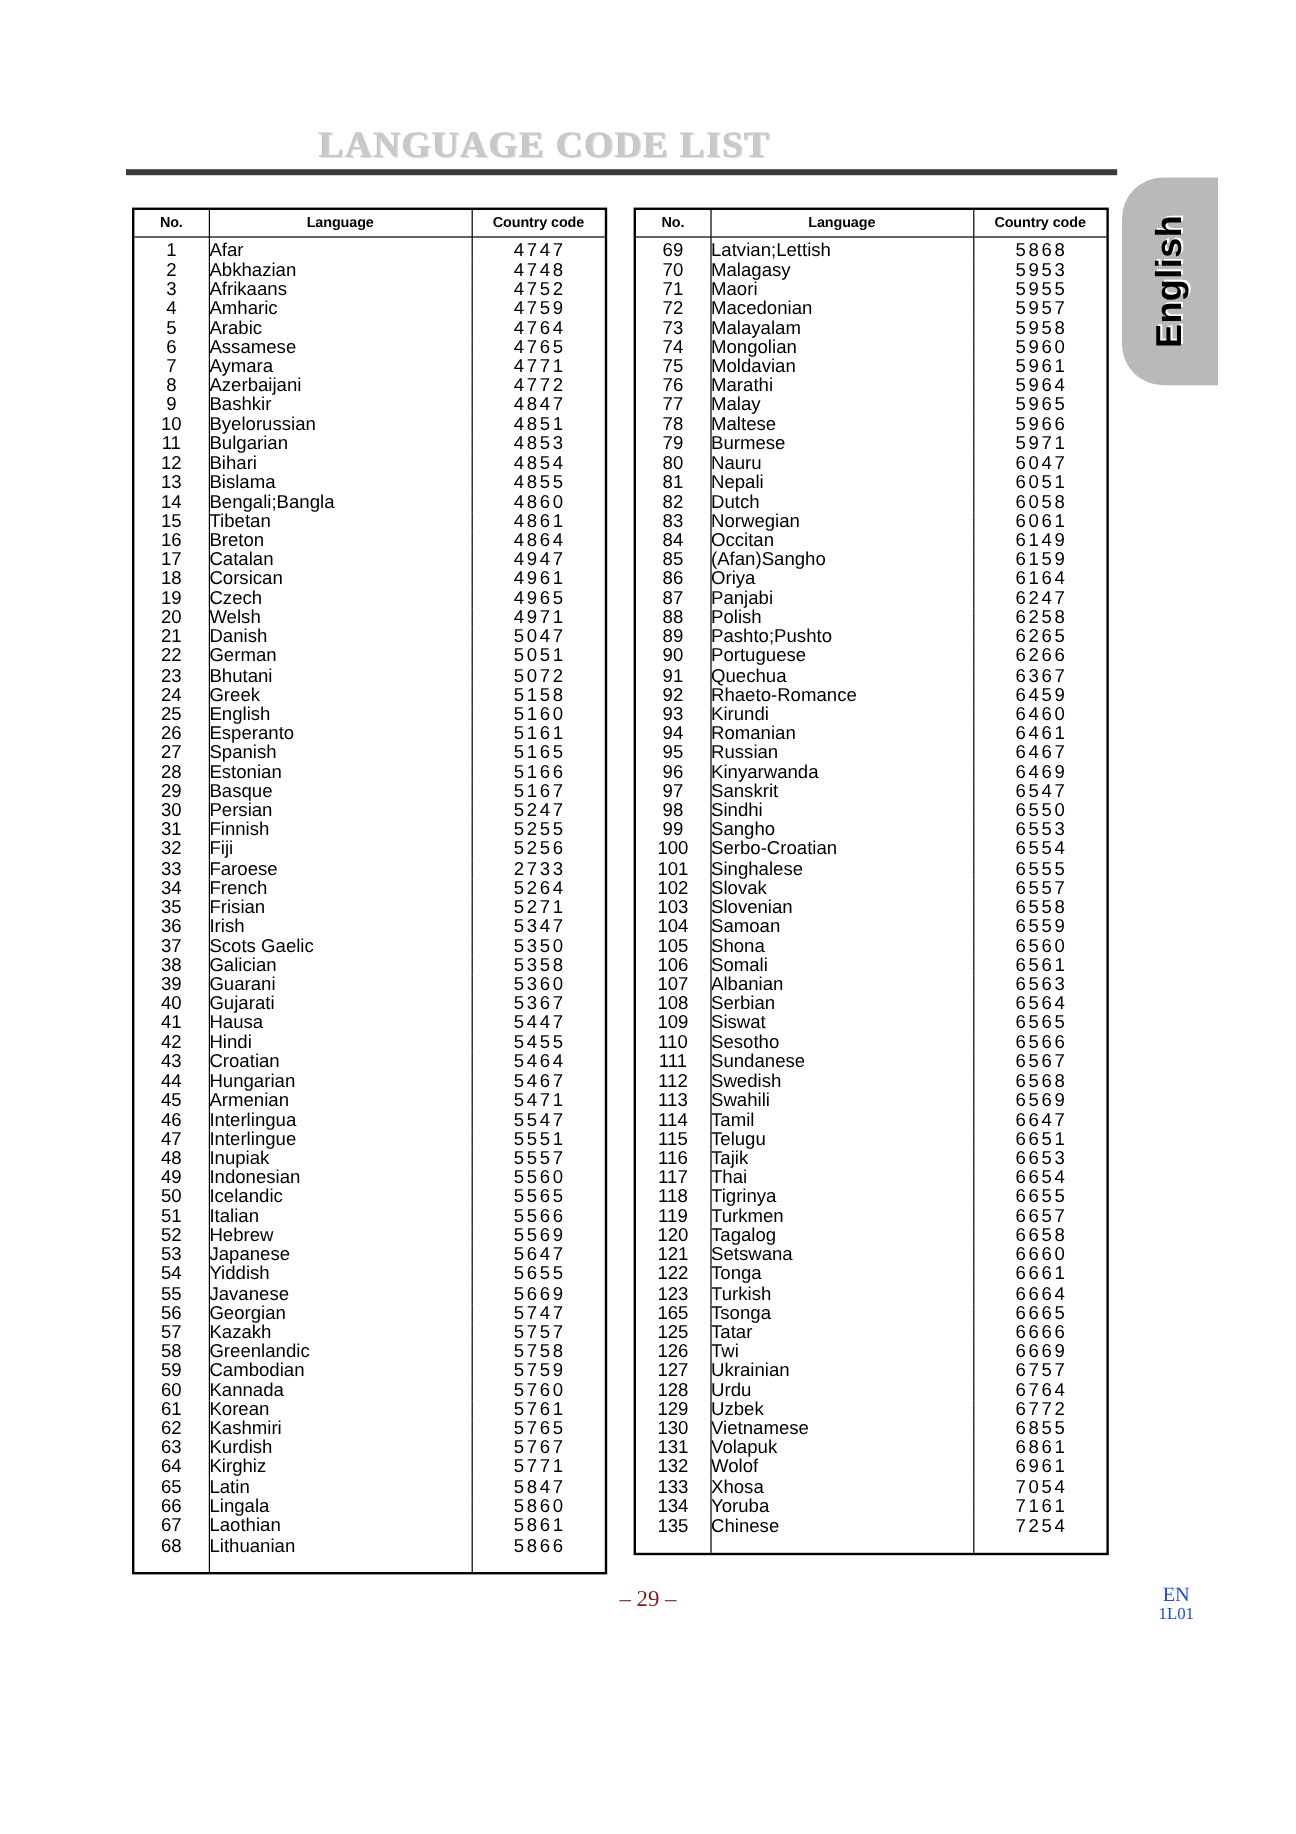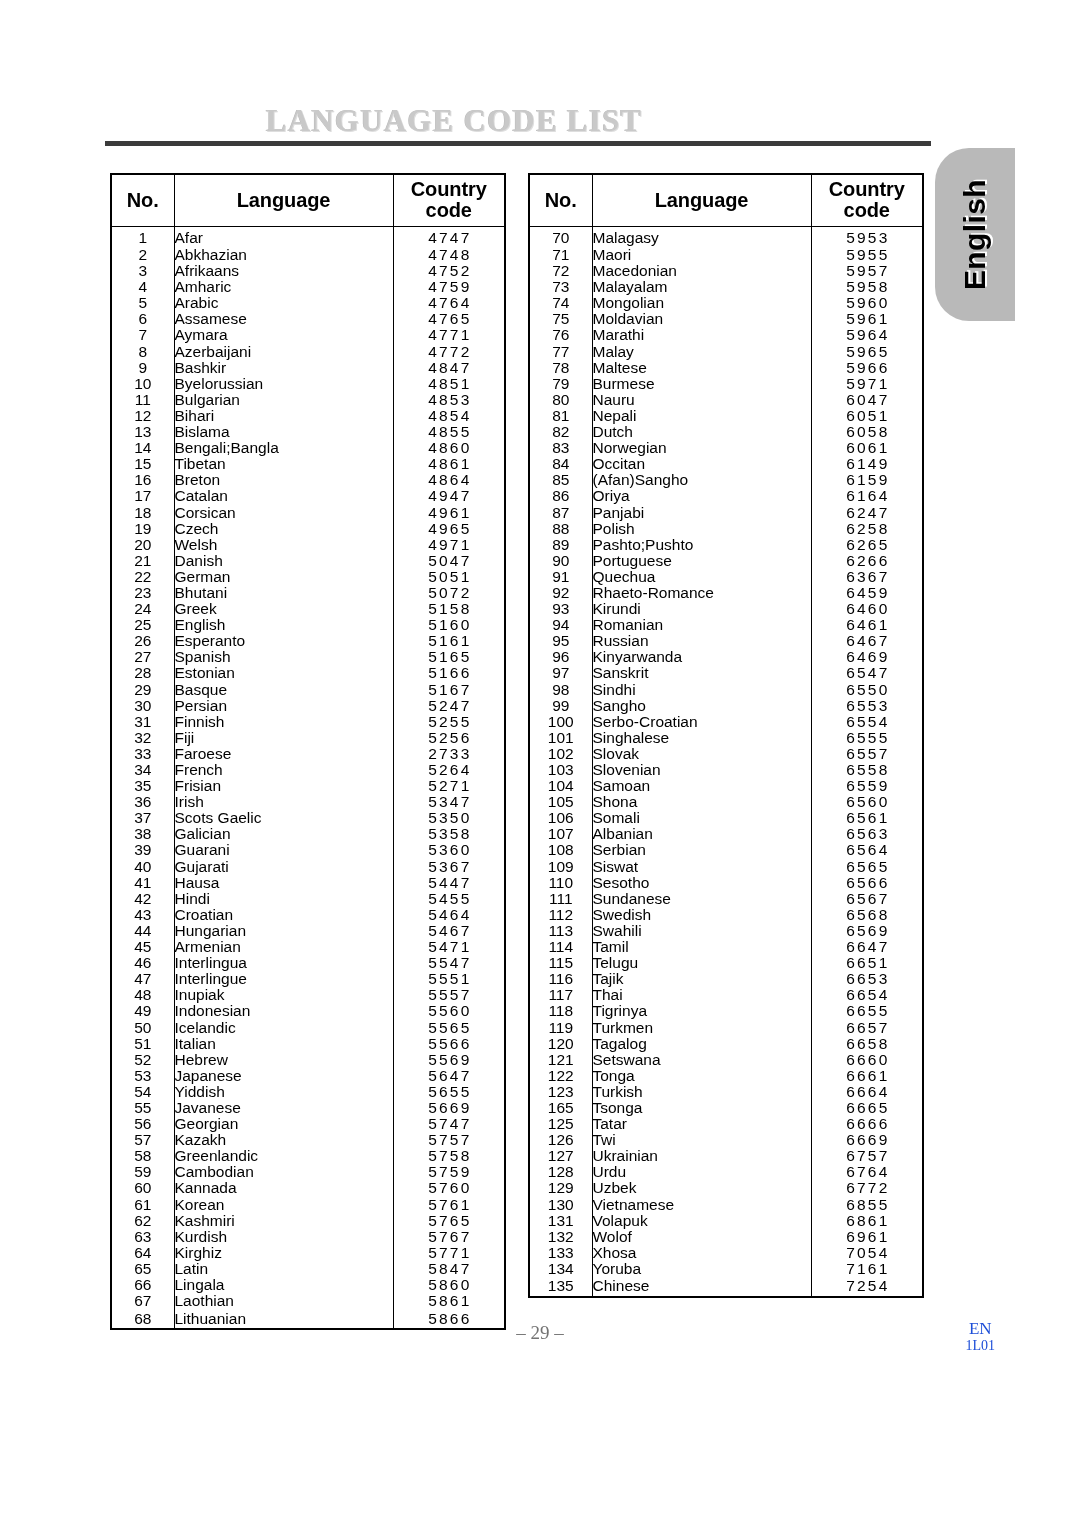--- a/index.html
+++ b/index.html
@@ -85,21 +85,21 @@
     border-collapse: collapse;
     width: 100%;
     table-layout: fixed;
   }
 
   .code-table col.c-no   { width: 62px; }
   .code-table col.c-lang { width: 219px; }
   .code-table col.c-code { width: 111px; }
 
   .code-table thead th {
-    font-size: 20px;
+    font-size: 12px;
     font-weight: bold;
     text-align: center;
     padding: 4px 0 5px 0;
     border-bottom: 1.5px solid #000000;
     border-right: 1px solid #000000;
     line-height: 1.05;
     letter-spacing: -0.1px;
   }
   .code-table thead th.last { border-right: none; }
 
@@ -121,32 +121,32 @@
     text-align: left;
     padding-left: 9px;
   }
   td.cell-code {
     text-align: center;
     letter-spacing: 2.2px;
     text-indent: 2.2px;
   }
 
   tbody tr:first-child td { padding-top: 2px; height: 18px; }
-  tbody tr:last-child  td { padding-bottom: 0; height: 19px; }
+  tbody tr:last-child  td { padding-bottom: 11px; height: 19px; }
 
   
   #footer-page {
     position: absolute;
     left: 0;
     top: 1322px;
     width: 1080px;
     text-align: center;
     font-family: "Liberation Serif", serif;
     font-size: 19px;
-    color: #737373;
+    color: #7f1d1d;
   }
   #footer-right {
     position: absolute;
     right: 85px;
     top: 1320px;
     text-align: center;
     font-family: "Liberation Serif", serif;
     color: #1d4ed8;
   }
   #footer-en   { font-size: 17px; line-height: 18px; }
@@ -530,20 +530,25 @@
     </colgroup>
     <thead>
       <tr>
         <th>No.</th>
         <th>Language</th>
         <th class="last">Country code</th>
       </tr>
     </thead>
     <tbody id="tbody-right">
         <tr>
+          <td class="cell-no">69</td>
+          <td class="cell-lang">Latvian;Lettish</td>
+          <td class="cell-code last">5868</td>
+        </tr>
+        <tr>
           <td class="cell-no">70</td>
           <td class="cell-lang">Malagasy</td>
           <td class="cell-code last">5953</td>
         </tr>
         <tr>
           <td class="cell-no">71</td>
           <td class="cell-lang">Maori</td>
           <td class="cell-code last">5955</td>
         </tr>
         <tr>

